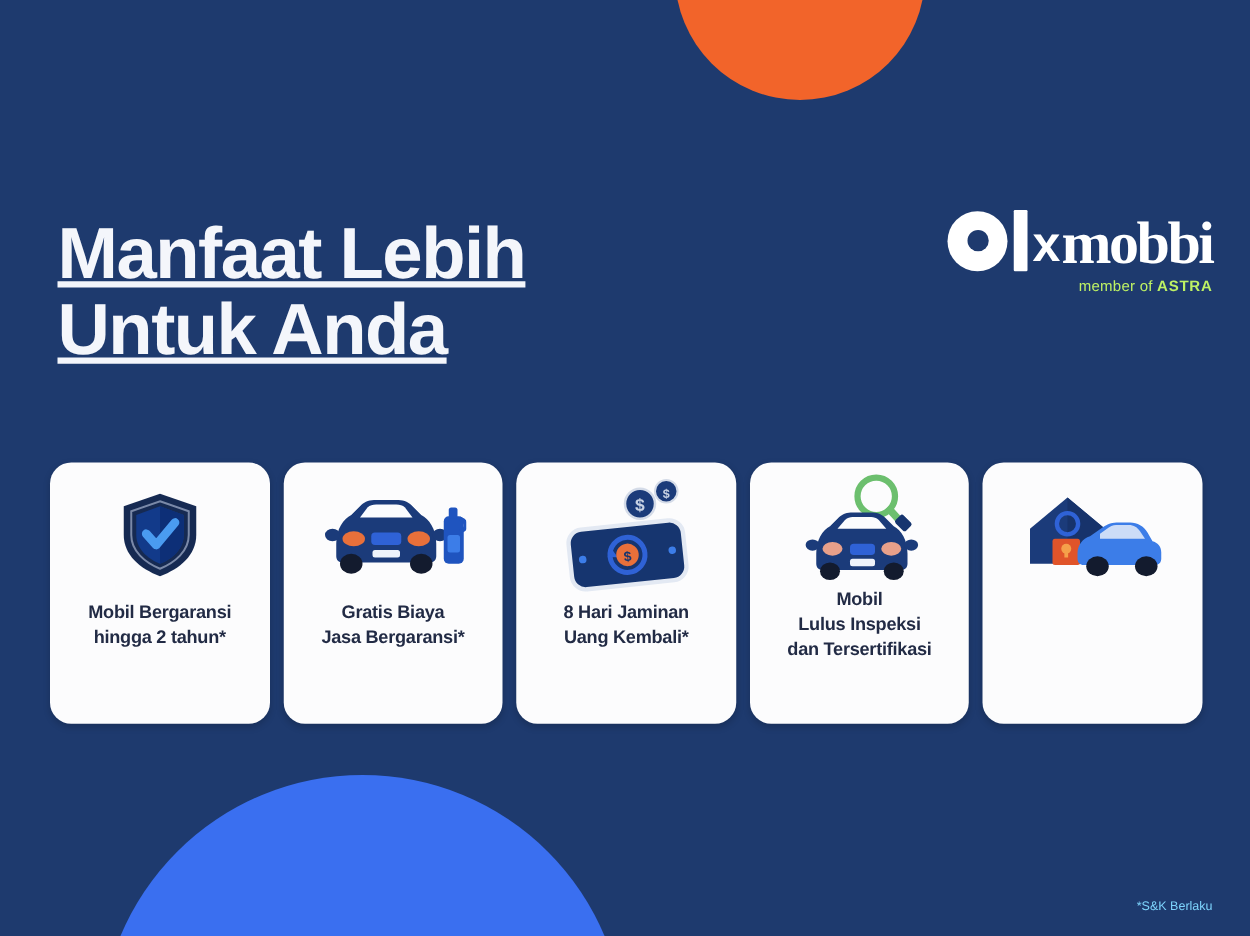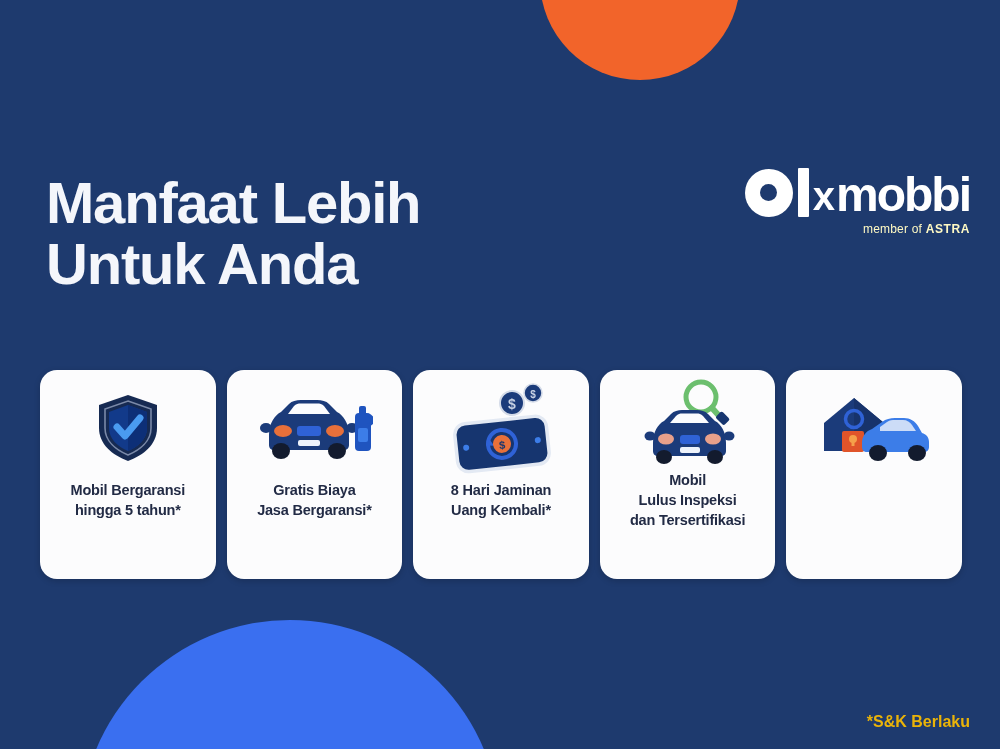--- a/index.html
+++ b/index.html
@@ -33,20 +33,21 @@
   
   #headline {
     position:absolute;
     left:46px; top:172px;
     color:#f4f6fb;
     font-size:58px;
     font-weight:bold;
     line-height:1.06;
     letter-spacing:-1.2px;
     white-space:pre-line;
+    text-decoration:underline;
   }
 
   
   #logo-block {
     position:absolute;
     right:30px; top:168px;
     text-align:right;
   }
   #logo-wordmark {
     display:flex; align-items:center; justify-content:flex-end;
@@ -65,24 +66,24 @@
     width:11px; height:49px; background:#ffffff;
     margin-left:5px; margin-right:4px; border-radius:1px;
   }
   .logo-x {
     color:#ffffff; font-size:40px; font-weight:bold;
     line-height:1; position:relative; top:3px;
   }
   .logo-mobbi {
     color:#ffffff; font-size:48px; font-weight:bold;
     letter-spacing:-2px; line-height:1;
-    position:relative; top:2px; margin-left:1px;
+    position:relative; top:2px; margin-left:1px;font-family:Liberation Serif, serif;
   }
   #logo-sub {
-    color:#fef9c3; font-size:12px;
+    color:#bef264; font-size:12px;
     margin-top:5px; letter-spacing:0.2px;
   }
   #logo-sub b { font-weight:bold; letter-spacing:0.6px; }
 
   
   #cards {
     position:absolute;
     left:40px; top:370px;
     width:922px; height:209px;
     display:flex; gap:11px;
@@ -112,23 +113,23 @@
     letter-spacing:-0.2px;
     white-space:pre-line;
     padding:0 6px;
   }
   .card.tall .card-icon { height:100px; }
 
   
   #footnote {
     position:absolute;
     right:30px; bottom:18px;
-    color:#eab308;
-    font-size:16px;
-    font-weight:bold;
+    color:#7dd3fc;
+    font-size:10px;
+    font-weight:normal;
   }
 </style>
 </head>
 <body>
 
 <div id="stage">
 
   <div class="deco" id="deco-orange"></div>
   <div class="deco" id="deco-blue"></div>
 
@@ -151,21 +152,21 @@
       <div class="card-icon">
         <svg width="66" height="72" viewBox="0 0 66 72">
           <path d="M33 3 L62 13 V36 C62 52 49 63 33 69 C17 63 4 52 4 36 V13 Z" fill="#162a52"></path>
           <path d="M33 9 L56 17 V36 C56 49 45 58 33 63 C21 58 10 49 10 36 V17 Z" fill="none" stroke="#7a89a8" stroke-width="1.6"></path>
           <path d="M33 13 L52 20 V36 C52 47 43 55 33 59 C23 55 14 47 14 36 V20 Z" fill="#123a8a"></path>
           <path d="M33 13 L52 20 V36 C52 47 43 55 33 59 Z" fill="#0d2f77"></path>
           <path d="M22 35 L30 44 L45 26" fill="none" stroke="#4a9bf0" stroke-width="7" stroke-linecap="round" stroke-linejoin="round"></path>
         </svg>
       </div>
       <div class="card-label">Mobil Bergaransi
-hingga 5 tahun*</div>
+hingga 2 tahun*</div>
     </div>
 
     <div class="card">
       <div class="card-icon">
         <svg width="118" height="66" viewBox="0 0 118 66">
 
           <path d="M14 40 C14 28 20 20 26 17 L34 9 C37 6 41 5 46 5 H62 C67 5 71 6 74 9 L82 17 C88 20 94 28 94 40 V50 C94 53 92 55 89 55 H19 C16 55 14 53 14 50 Z" fill="#1b3b7a"></path>
 
           <path d="M33 19 L39 11 C41 9 43 8.5 46 8.5 H62 C65 8.5 67 9 69 11 L75 19 Z" fill="#fbfcfe"></path>
 

